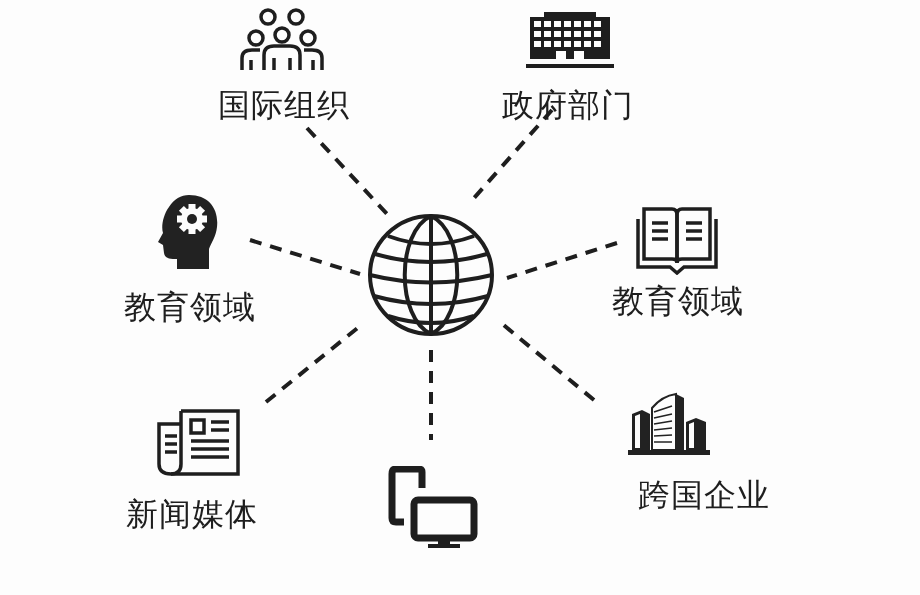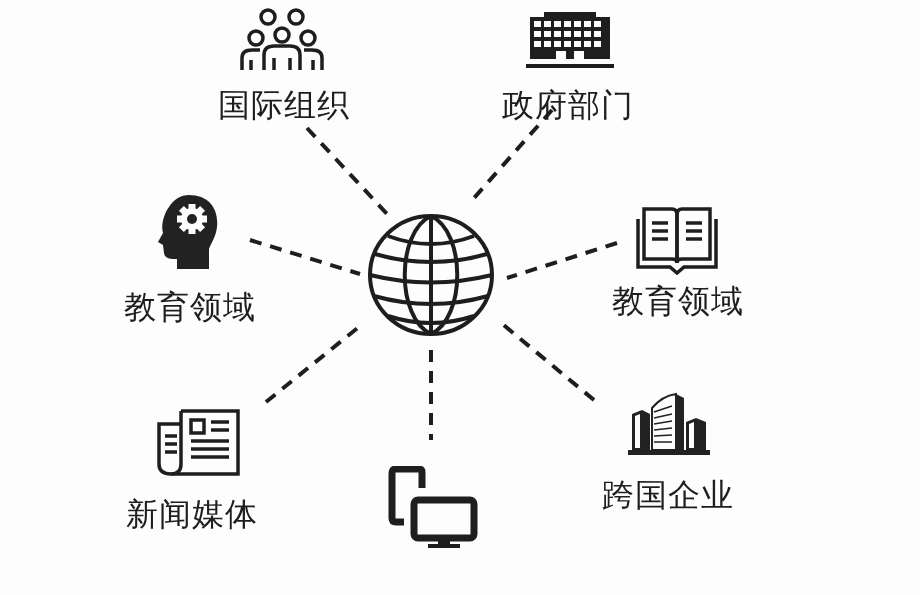--- a/index.html
+++ b/index.html
@@ -154,15 +154,15 @@
         <line x1="26" y1="32" x2="44" y2="29"></line>
         <line x1="26" y1="38" x2="44" y2="36"></line>
         <line x1="26" y1="44" x2="44" y2="43"></line>
         <line x1="26" y1="50" x2="44" y2="50"></line>
     </g>
     <path d="M48 2 L56 6 V58 H48 Z" fill="#222"></path>
     <path d="M58 58 V30 L68 26 L78 30 V58 Z" fill="#222"></path>
     <path d="M61 56 V32 L66 30 V56 Z" fill="#fdfdfd"></path>
     <rect x="0" y="58" width="82" height="5" fill="#222"></rect>
   </svg>
-  <div class="label" style="left:668px;top:474px">跨国企业</div>
+  <div class="label" style="left:704px;top:474px">跨国企业</div>
 
 </div>
 
 </body></html>

